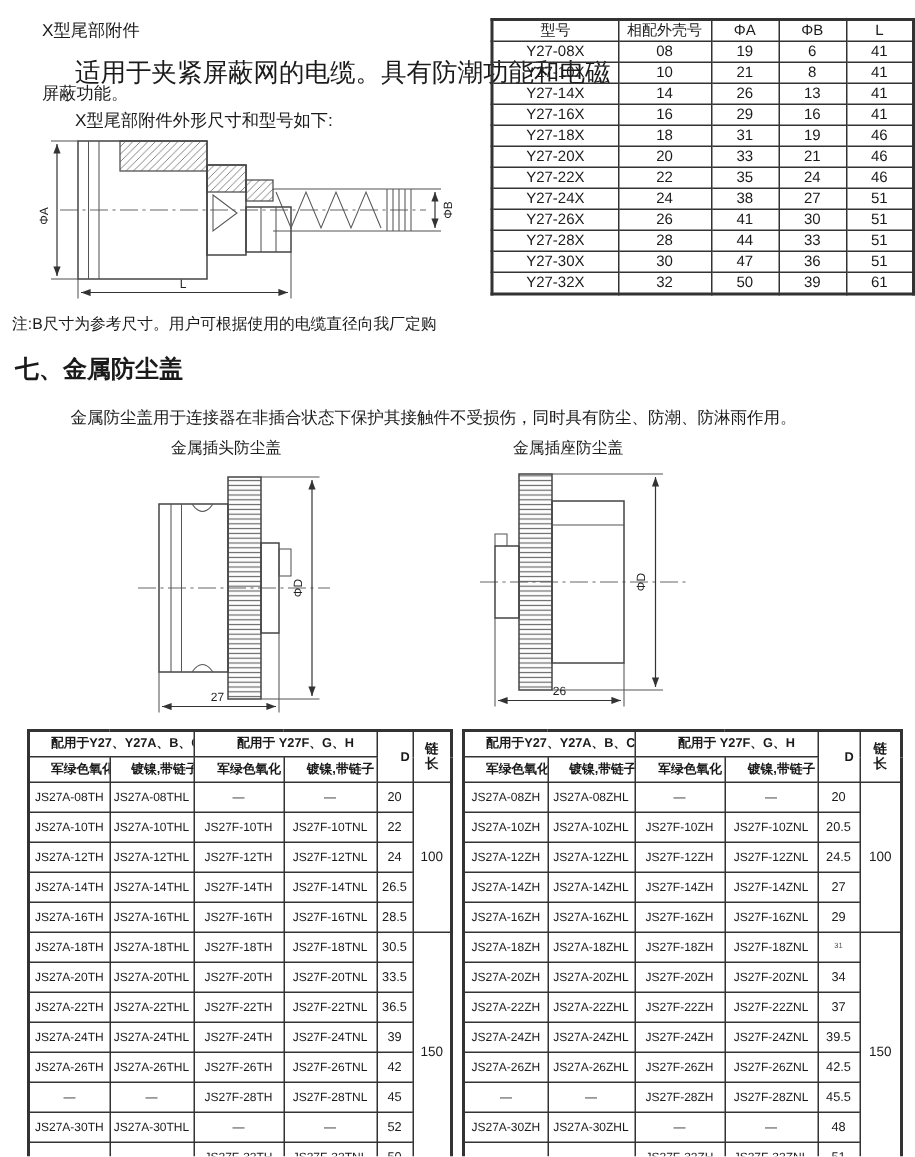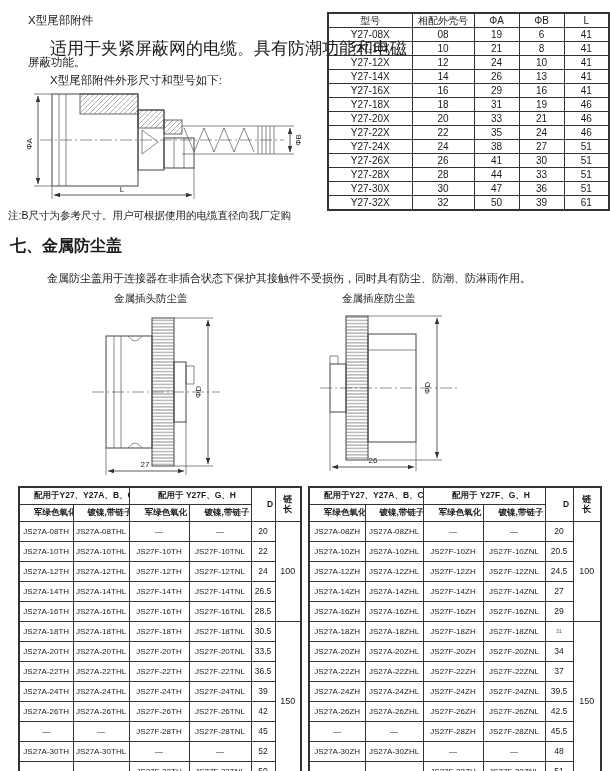--- a/index.html
+++ b/index.html
@@ -137,27 +137,20 @@
           <td>08</td>
           <td>19</td>
           <td>6</td>
           <td>41</td>
         </tr>
         <tr>
           <td>Y27-10X</td>
           <td>10</td>
           <td>21</td>
           <td>8</td>
-          <td>41</td>
-        </tr>
-        <tr>
-          <td>Y27-12X</td>
-          <td>12</td>
-          <td>24</td>
-          <td>10</td>
           <td>41</td>
         </tr>
         <tr>
           <td>Y27-14X</td>
           <td>14</td>
           <td>26</td>
           <td>13</td>
           <td>41</td>
         </tr>
         <tr>

